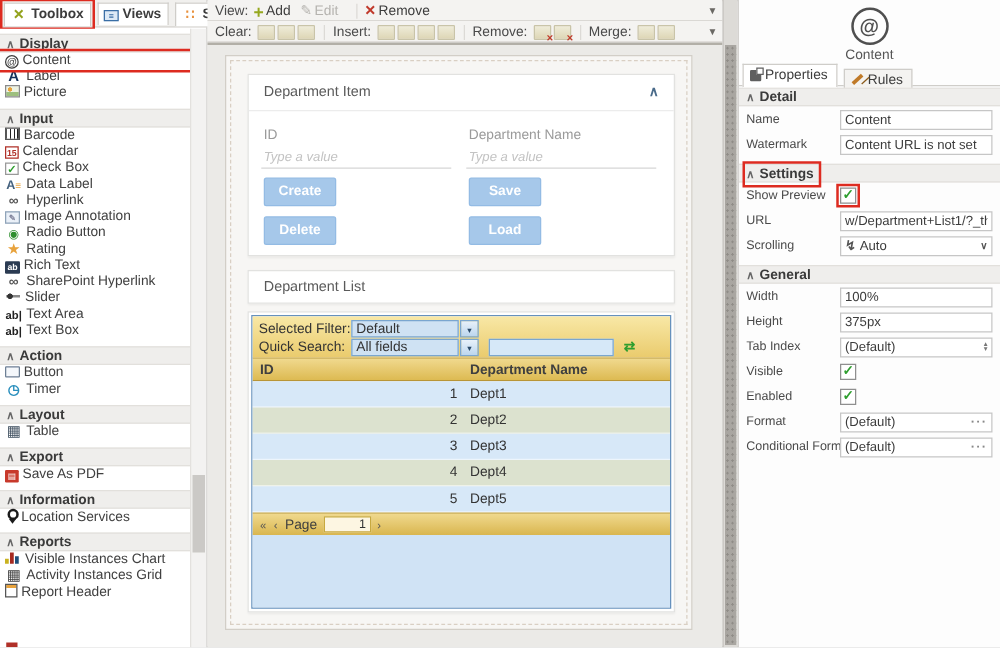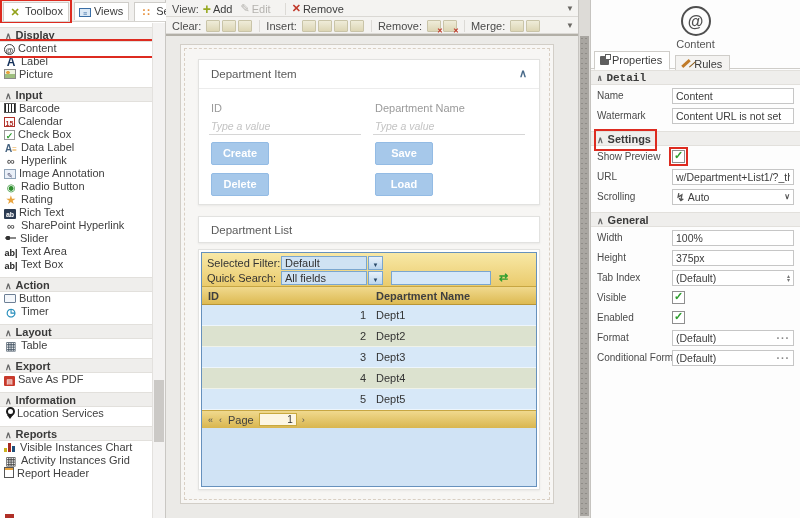--- a/index.html
+++ b/index.html
@@ -4,21 +4,21 @@
 <style>
   html,body{margin:0;padding:0;background:#fff;}
   *{box-sizing:border-box;}
   .screen{position:relative;width:800px;height:518px;font-family:"Liberation Sans",sans-serif;
     font-size:11px;color:#3c3c3c;background:#fff;overflow:hidden;box-shadow:inset 0 0 0 1px #a8a6a2;}
   .redbox{outline:2px solid #dd2b20;outline-offset:1px;}
 
   
   .sidebar{position:absolute;left:0;top:0;width:166px;height:518px;background:#fff;border-right:1px solid #c9c7c3;}
   .side-tabbar{position:absolute;left:0;top:0;right:0;height:22px;background:#f1f0ee;border-bottom:1px solid #d6d4d0;padding:2px 0 0 3px;white-space:nowrap;}
-  .side-tab{display:inline-block;padding:2px 5px 3px 4px;background:#fff;border:1px solid #cfcdc9;border-bottom:none;margin-right:2px;color:#3c3c3c;cursor:default;}
+  .side-tab{display:inline-block;padding:2px 5px 3px 4px;background:#fff;border:1px solid #cfcdc9;border-bottom:none;margin-right:2px;color:#3c3c3c;cursor:default;font-weight:bold;}
   .side-body{position:absolute;left:0;top:23px;bottom:0;right:13px;overflow:hidden;background:#fff;}
   .sec-h{height:15px;line-height:15px;background:#efeeec;border-top:1px solid #e2e0dc;border-bottom:1px solid #e2e0dc;font-weight:bold;padding-left:5px;margin-top:6px;color:#3a3a3a;}
   .sec-h:first-child{margin-top:4px;}
   .caret::before{content:"\2227";font-size:9px;color:#666;margin-right:4px;font-weight:bold;}
   .item{height:13px;line-height:13px;padding-left:4px;white-space:nowrap;color:#404040;cursor:default;}
   .side-sb{position:absolute;right:0;top:23px;bottom:0;width:13px;background:#f3f2f1;border-left:1px solid #e3e1de;}
   .side-sb .thumb{position:absolute;left:1px;right:1px;top:357px;height:62px;background:#cbc9c6;}
 
   
   .ic{display:inline-block;width:14px;height:11px;line-height:11px;text-align:center;margin-right:3px;vertical-align:-1px;font-size:10px;font-style:normal;}
@@ -128,21 +128,21 @@
   .ctl-circle{display:inline-block;width:30px;height:30px;border:2px solid #4f4f4f;border-radius:50%;font-size:16px;font-weight:bold;color:#4f4f4f;line-height:27px;text-align:center;}
   .ctl-name{margin-top:2px;color:#555;}
   .ptabs{position:absolute;left:0;right:0;top:50px;height:19px;border-bottom:1px solid #cfcdc9;padding-left:3px;white-space:nowrap;}
   .ptab{display:inline-flex;align-items:center;gap:3px;padding:2px 7px 3px 5px;border:1px solid #cfcdc9;margin-right:2px;background:#f4f3f1;position:relative;top:1px;cursor:default;}
   .ptab.active{background:#fff;border-bottom:1px solid #fff;}
   .ic-prop{width:9px;height:9px;background:#5f5f5f;border-radius:1px;position:relative;}
   .ic-prop::after{content:"";position:absolute;right:-2px;top:-2px;width:4px;height:4px;background:#fff;border:1px solid #5f5f5f;}
   .ic-rules{width:10px;height:3px;background:#c07a28;transform:rotate(-42deg);box-shadow:4px 5px 0 -1px #8a5a1a;margin-top:-2px;}
   .pbody{position:absolute;left:0;right:0;top:70px;bottom:0;overflow:hidden;}
   .psec{height:15px;line-height:15px;background:#efeeec;border-top:1px solid #e2e0dc;border-bottom:1px solid #e2e0dc;font-weight:bold;padding-left:6px;color:#3a3a3a;margin-top:6px;}
-  .pbody .psec:first-child{margin-top:0;font-family:Liberation Mono, monospace;}
+  .pbody .psec:first-child{margin-top:0;}
   .prow{display:flex;align-items:center;min-height:19px;padding:0 6px;margin-top:1px;}
   .plabel{flex:1;font-size:10px;color:#4a4a4a;white-space:nowrap;overflow:hidden;}
   .pinput{width:122px;height:16px;border:1px solid #c6c6c6;background:#fff;font:10.5px "Liberation Sans",sans-serif;color:#3c3c3c;padding:0 3px;outline:none;}
   .pfake{width:122px;height:16px;border:1px solid #c6c6c6;background:#fff;display:flex;align-items:center;padding:0 3px;font-size:10.5px;color:#3c3c3c;}
   .pfake .val{flex:1;}
   .ell{color:#888;letter-spacing:1px;}
   .ell::before{content:"\00B7\00B7\00B7";font-weight:bold;}
   .spin{display:flex;flex-direction:column;line-height:4px;font-size:6px;color:#777;}
   .spin::before{content:"\25B4";}
   .spin::after{content:"\25BE";}

